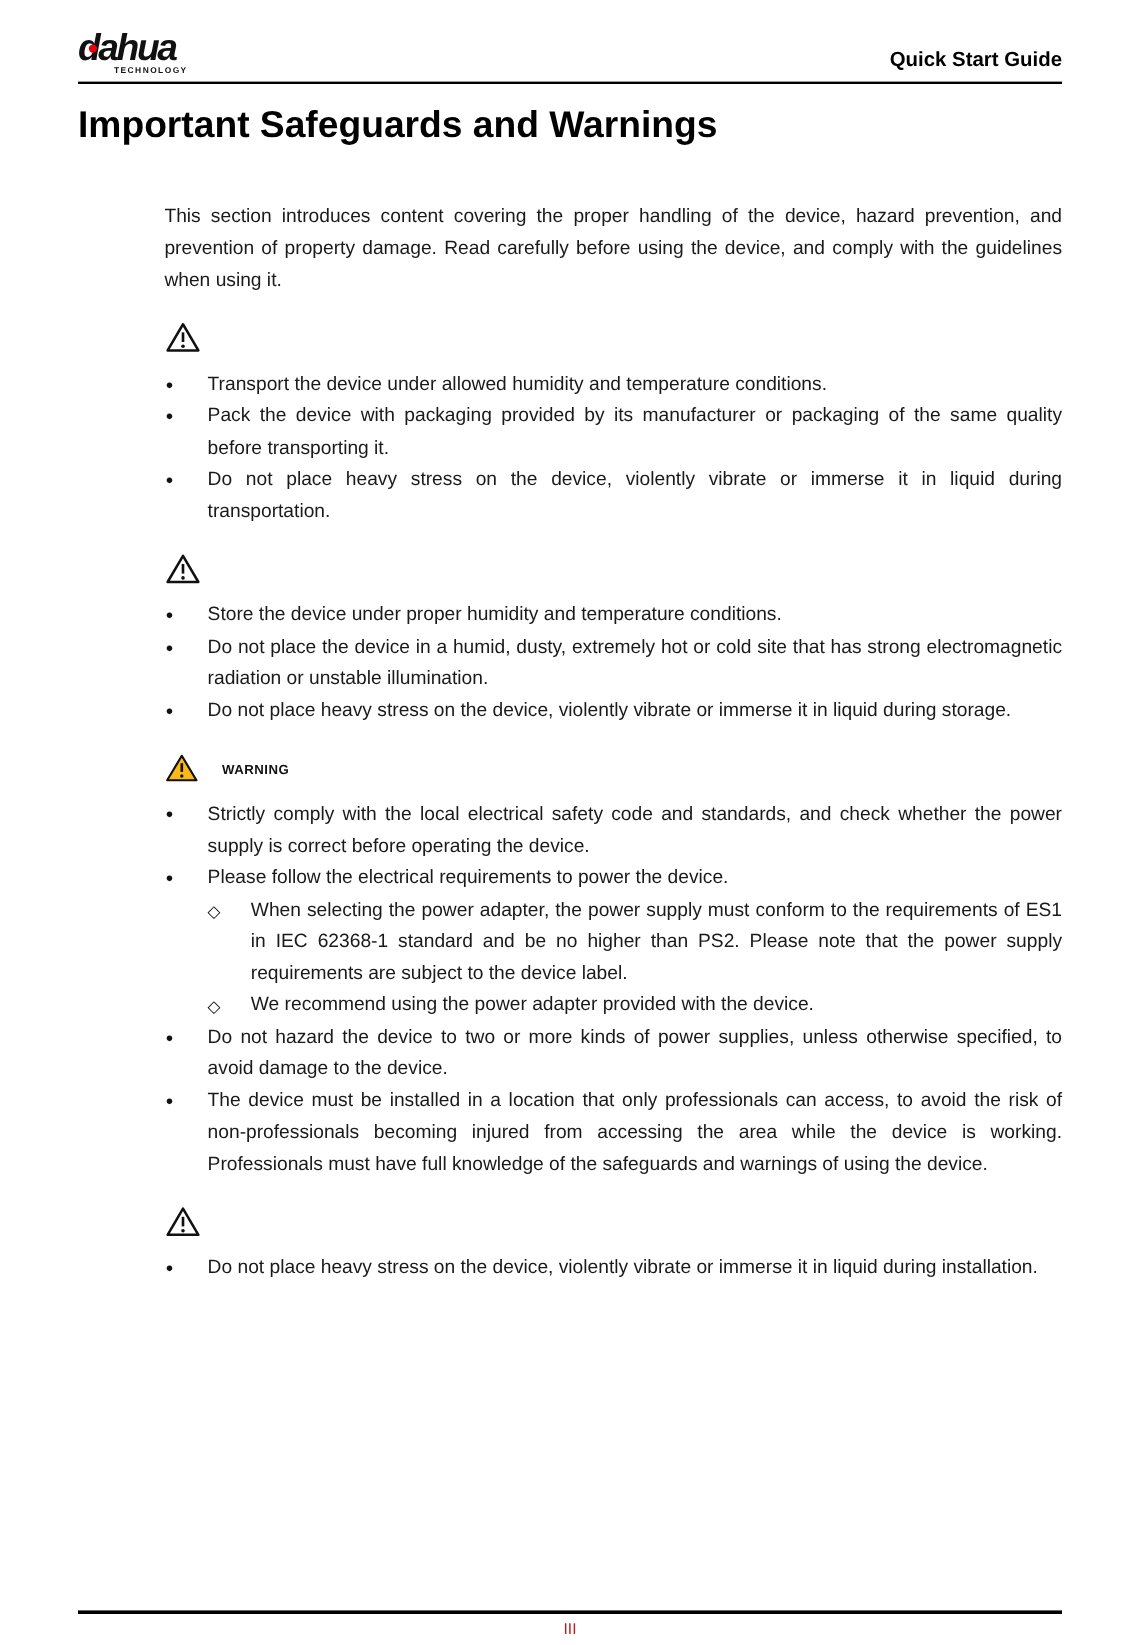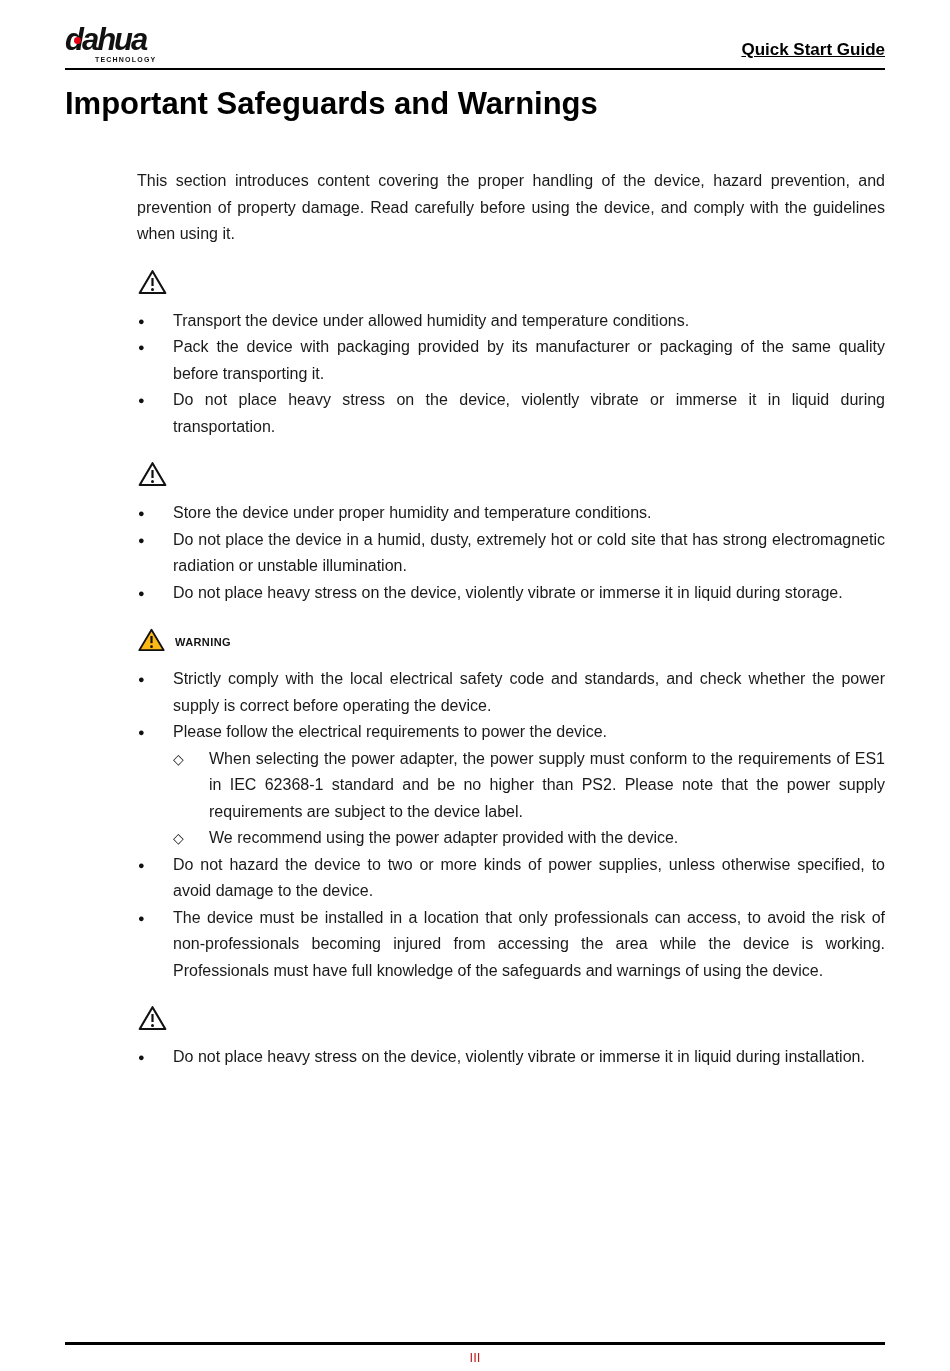--- a/index.html
+++ b/index.html
@@ -44,21 +44,20 @@
     font-weight: 700;
     color: #111;
     margin-top: 1px;
     padding-left: 30px;
   }
   .doc-title {
     font-size: 17px;
     font-weight: 700;
     color: #000;
     padding-bottom: 3px;
-    text-decoration: underline;
   }
   .header-rule { border-bottom: 2.5px solid #000; margin-top: 5px; }
 
   
   h1.page-title {
     text-align: left;
     font-size: 31px;
     font-weight: 700;
     color: #000;
     margin-top: 16px;
@@ -74,21 +73,21 @@
   .section-heading {
     font-size: 20px;
     font-weight: 400;
     color: #111;
     margin-top: 36px;
   }
   .icon-row {
     margin: 20px 0 6px 73px;
     display: flex;
     align-items: center;
-    gap: 10px;
+    gap: 20px;
     height: 32px;
   }
   .warning-label {
     font-size: 11px;
     font-weight: 700;
     letter-spacing: 0.4px;
     color: #111;
   }
   ul.bullets {
     list-style: none;

